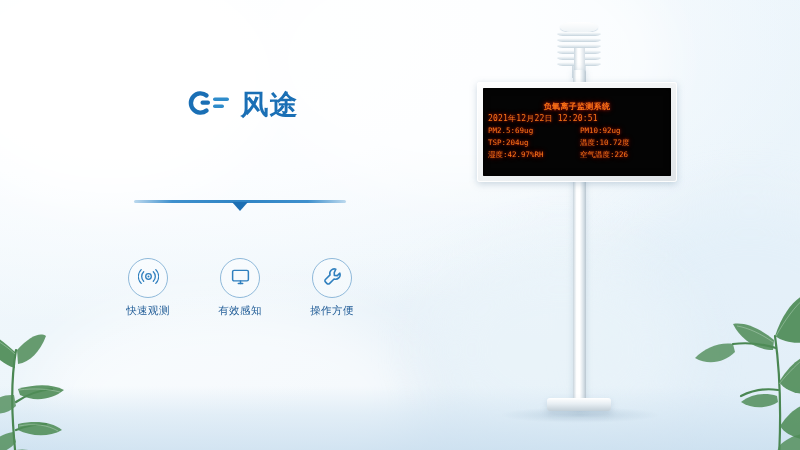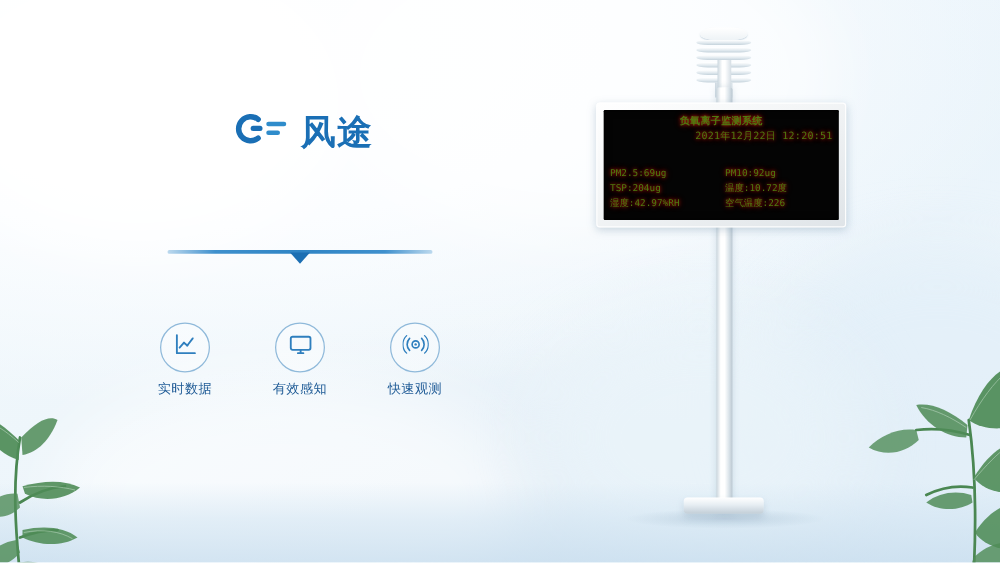--- a/index.html
+++ b/index.html
@@ -158,36 +158,36 @@
   }
   .display-screen {
     width:100%; height:100%;
     background:#040404;
     border-radius:1px;
     position:relative;
     overflow:hidden;
     box-shadow:inset 0 0 6px rgba(0,0,0,.9);
   }
   .led-wrap {
-    position:absolute; left:0; right:0; top:4px;
+    position:absolute; left:0; right:0; top:14px;
     padding:0 5px;
     font-family:"DejaVu Sans Mono","Liberation Mono",monospace;
-    color:#4d7c0f;
+    color:#f97316;
     text-shadow:0 0 3px rgba(255,40,20,.75), 0 0 6px rgba(220,20,10,.45);
   }
   .led-title {
     text-align:center; font-size:8px; font-weight:700; letter-spacing:.3px;
     line-height:10px;
   }
   .led-time {
-    text-align:right; font-size:8px; letter-spacing:.2px; line-height:11px;
+    text-align:left; font-size:8px; letter-spacing:.2px; line-height:11px;
     margin-top:1px;
   }
   .led-grid {
-    margin-top:20px;
+    margin-top:2px;
     display:grid; grid-template-columns:1fr 1fr;
     row-gap:2px; column-gap:2px;
   }
   .led-cell { font-size:7.5px; line-height:10px; letter-spacing:0; white-space:nowrap; }
   .led-cell.r { padding-left:2px; }
 
   
   .plant { position:absolute; pointer-events:none; }
   .plant-left  { left:-18px; bottom:-10px; width:150px; height:170px; }
   .plant-right { right:-6px;  bottom:-8px;  width:135px; height:180px; }
@@ -220,63 +220,60 @@
 
 
     <div class="divider">
       <div class="divider-line"></div>
       <div class="divider-arrow"></div>
     </div>
 
 
     <div class="features">
 
-      <div class="feature">
-        <div class="feature-circle">
-          <span>
-            <svg width="21" height="21" viewBox="0 0 24 24" fill="none" stroke="#2f7fbe" stroke-width="1.7" stroke-linecap="round" stroke-linejoin="round">
-              <path d="M4 3.5 V20 H20.5"></path>
-              <path d="M6.5 15 L10.5 10.5 L13.5 13 L18.5 6.5"></path>
-              <circle cx="10.5" cy="10.5" r="1" fill="#2f7fbe" stroke="none"></circle>
-              <circle cx="13.5" cy="13" r="1" fill="#2f7fbe" stroke="none"></circle>
-            </svg>
-          </span>
-        </div>
-        <div class="feature-label">实时数据</div>
-      </div>
-
-      <div class="feature">
-        <div class="feature-circle">
-          <span>
-            <svg width="21" height="21" viewBox="0 0 24 24" fill="none" stroke="#2f7fbe" stroke-width="1.7" stroke-linecap="round" stroke-linejoin="round">
-              <rect x="3" y="5" width="18" height="12" rx="1.6"></rect>
-              <path d="M9.5 20 H14.5"></path>
-              <path d="M12 17 V20"></path>
-            </svg>
-          </span>
-        </div>
-        <div class="feature-label">有效感知</div>
-      </div>
 
       <div class="feature">
         <div class="feature-circle">
           <span>
             <svg width="21" height="21" viewBox="0 0 24 24" fill="none" stroke="#2f7fbe" stroke-width="1.5" stroke-linecap="round">
               <circle cx="12" cy="12" r="3.2"></circle>
               <circle cx="12" cy="12" r="1.1" fill="#2f7fbe" stroke="none"></circle>
               <path d="M6.5 6.5 A7.8 7.8 0 0 0 6.5 17.5"></path>
               <path d="M17.5 6.5 A7.8 7.8 0 0 1 17.5 17.5"></path>
               <path d="M3.8 4 A11 11 0 0 0 3.8 20" stroke-width="1.2"></path>
               <path d="M20.2 4 A11 11 0 0 1 20.2 20" stroke-width="1.2"></path>
             </svg>
           </span>
         </div>
         <div class="feature-label">快速观测</div>
       </div>
 
+      <div class="feature">
+        <div class="feature-circle">
+          <span>
+            <svg width="21" height="21" viewBox="0 0 24 24" fill="none" stroke="#2f7fbe" stroke-width="1.7" stroke-linecap="round" stroke-linejoin="round">
+              <rect x="3" y="5" width="18" height="12" rx="1.6"></rect>
+              <path d="M9.5 20 H14.5"></path>
+              <path d="M12 17 V20"></path>
+            </svg>
+          </span>
+        </div>
+        <div class="feature-label">有效感知</div>
+      </div>
+
+      <div class="feature">
+        <div class="feature-circle">
+          <span>
+            <svg width="21" height="21" viewBox="0 0 24 24" fill="none" stroke="#2f7fbe" stroke-width="1.8" stroke-linecap="round" stroke-linejoin="round">
+              <path d="M15.8 3.6 a5.2 5.2 0 0 0-6.6 6.6 L3.9 15.5 a1.9 1.9 0 0 0 0 2.7 l1.9 1.9 a1.9 1.9 0 0 0 2.7 0 l5.3-5.3 a5.2 5.2 0 0 0 6.6-6.6 L17.5 11 l-3.4-0.1 L14 7.5 z"></path>
+            </svg>
+          </span>
+        </div>
+        <div class="feature-label">操作方便</div>
+      </div>
 
     </div>
   </div>
 
   <div class="station">
 
     <div class="base-shadow"></div>
 
     <div class="sensor">
       <div class="sensor-cap"></div>

